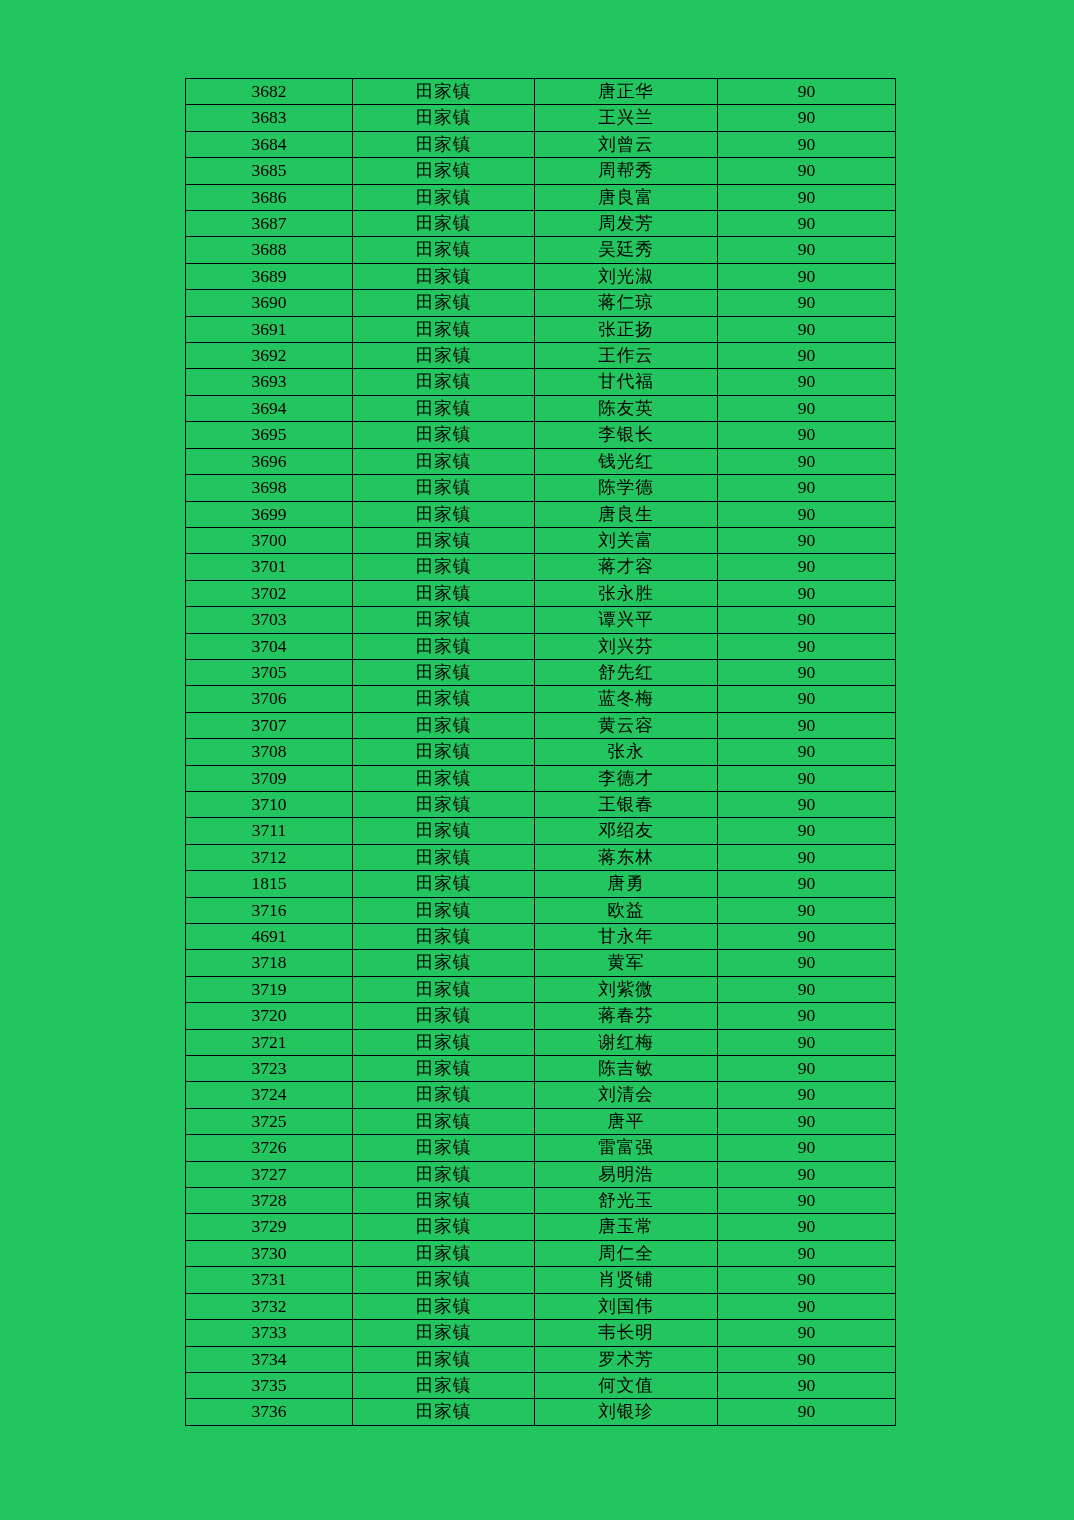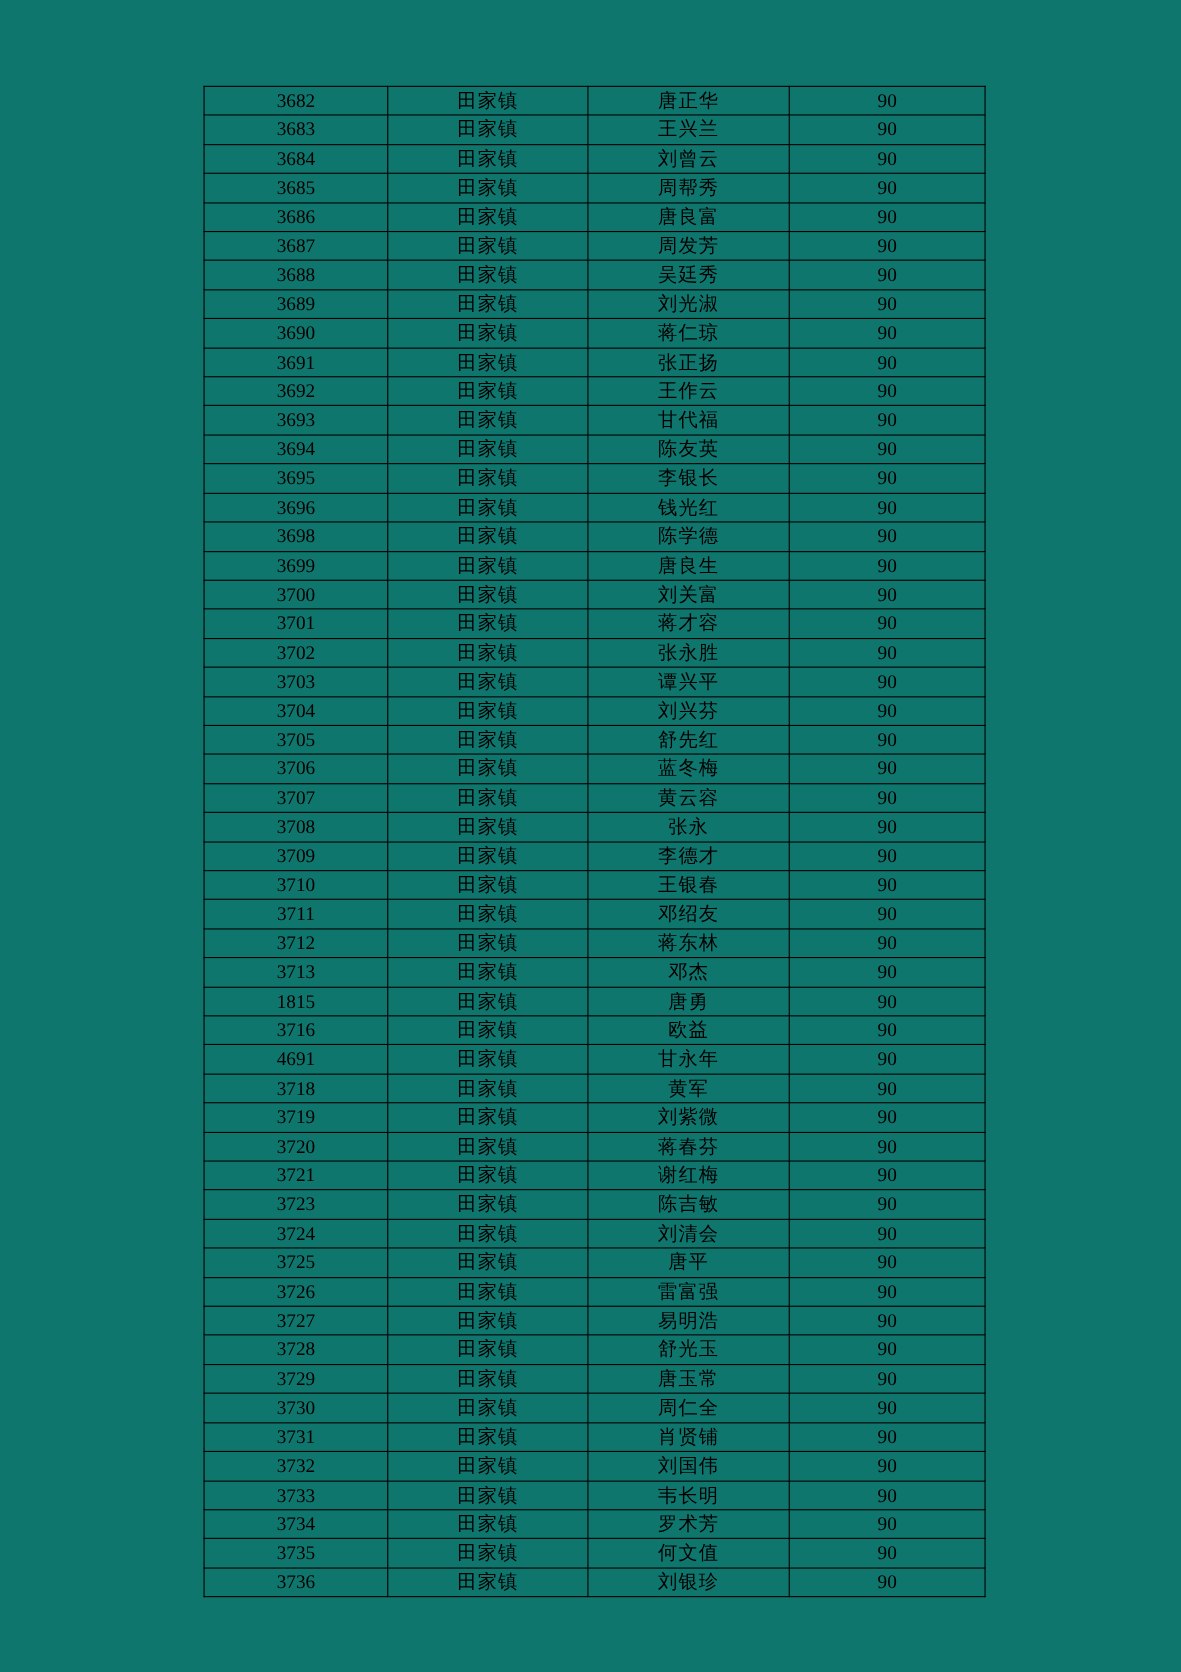--- a/index.html
+++ b/index.html
@@ -13,21 +13,21 @@
     font-family: "Liberation Serif", serif;
     color: #000000;
     position: relative;
   }
   .page {
     position: absolute;
     left: 0;
     top: 0;
     width: 1074px;
     height: 1520px;
-    background: #0f766e;
+    background: #22c55e;
   }
   .table-wrap {
     position: absolute;
     left: 185px;
     top: 78px;
     width: 706px;
   }
   table.data-table {
     border-collapse: collapse;
     width: 706px;
@@ -231,26 +231,20 @@
             <td class="col-name">邓绍友</td>
             <td class="col-val">90</td>
           </tr>
           <tr>
             <td class="col-id">3712</td>
             <td class="col-town">田家镇</td>
             <td class="col-name">蒋东林</td>
             <td class="col-val">90</td>
           </tr>
           <tr>
-            <td class="col-id">3713</td>
-            <td class="col-town">田家镇</td>
-            <td class="col-name">邓杰</td>
-            <td class="col-val">90</td>
-          </tr>
-          <tr>
             <td class="col-id">1815</td>
             <td class="col-town">田家镇</td>
             <td class="col-name">唐勇</td>
             <td class="col-val">90</td>
           </tr>
           <tr>
             <td class="col-id">3716</td>
             <td class="col-town">田家镇</td>
             <td class="col-name">欧益</td>
             <td class="col-val">90</td>

